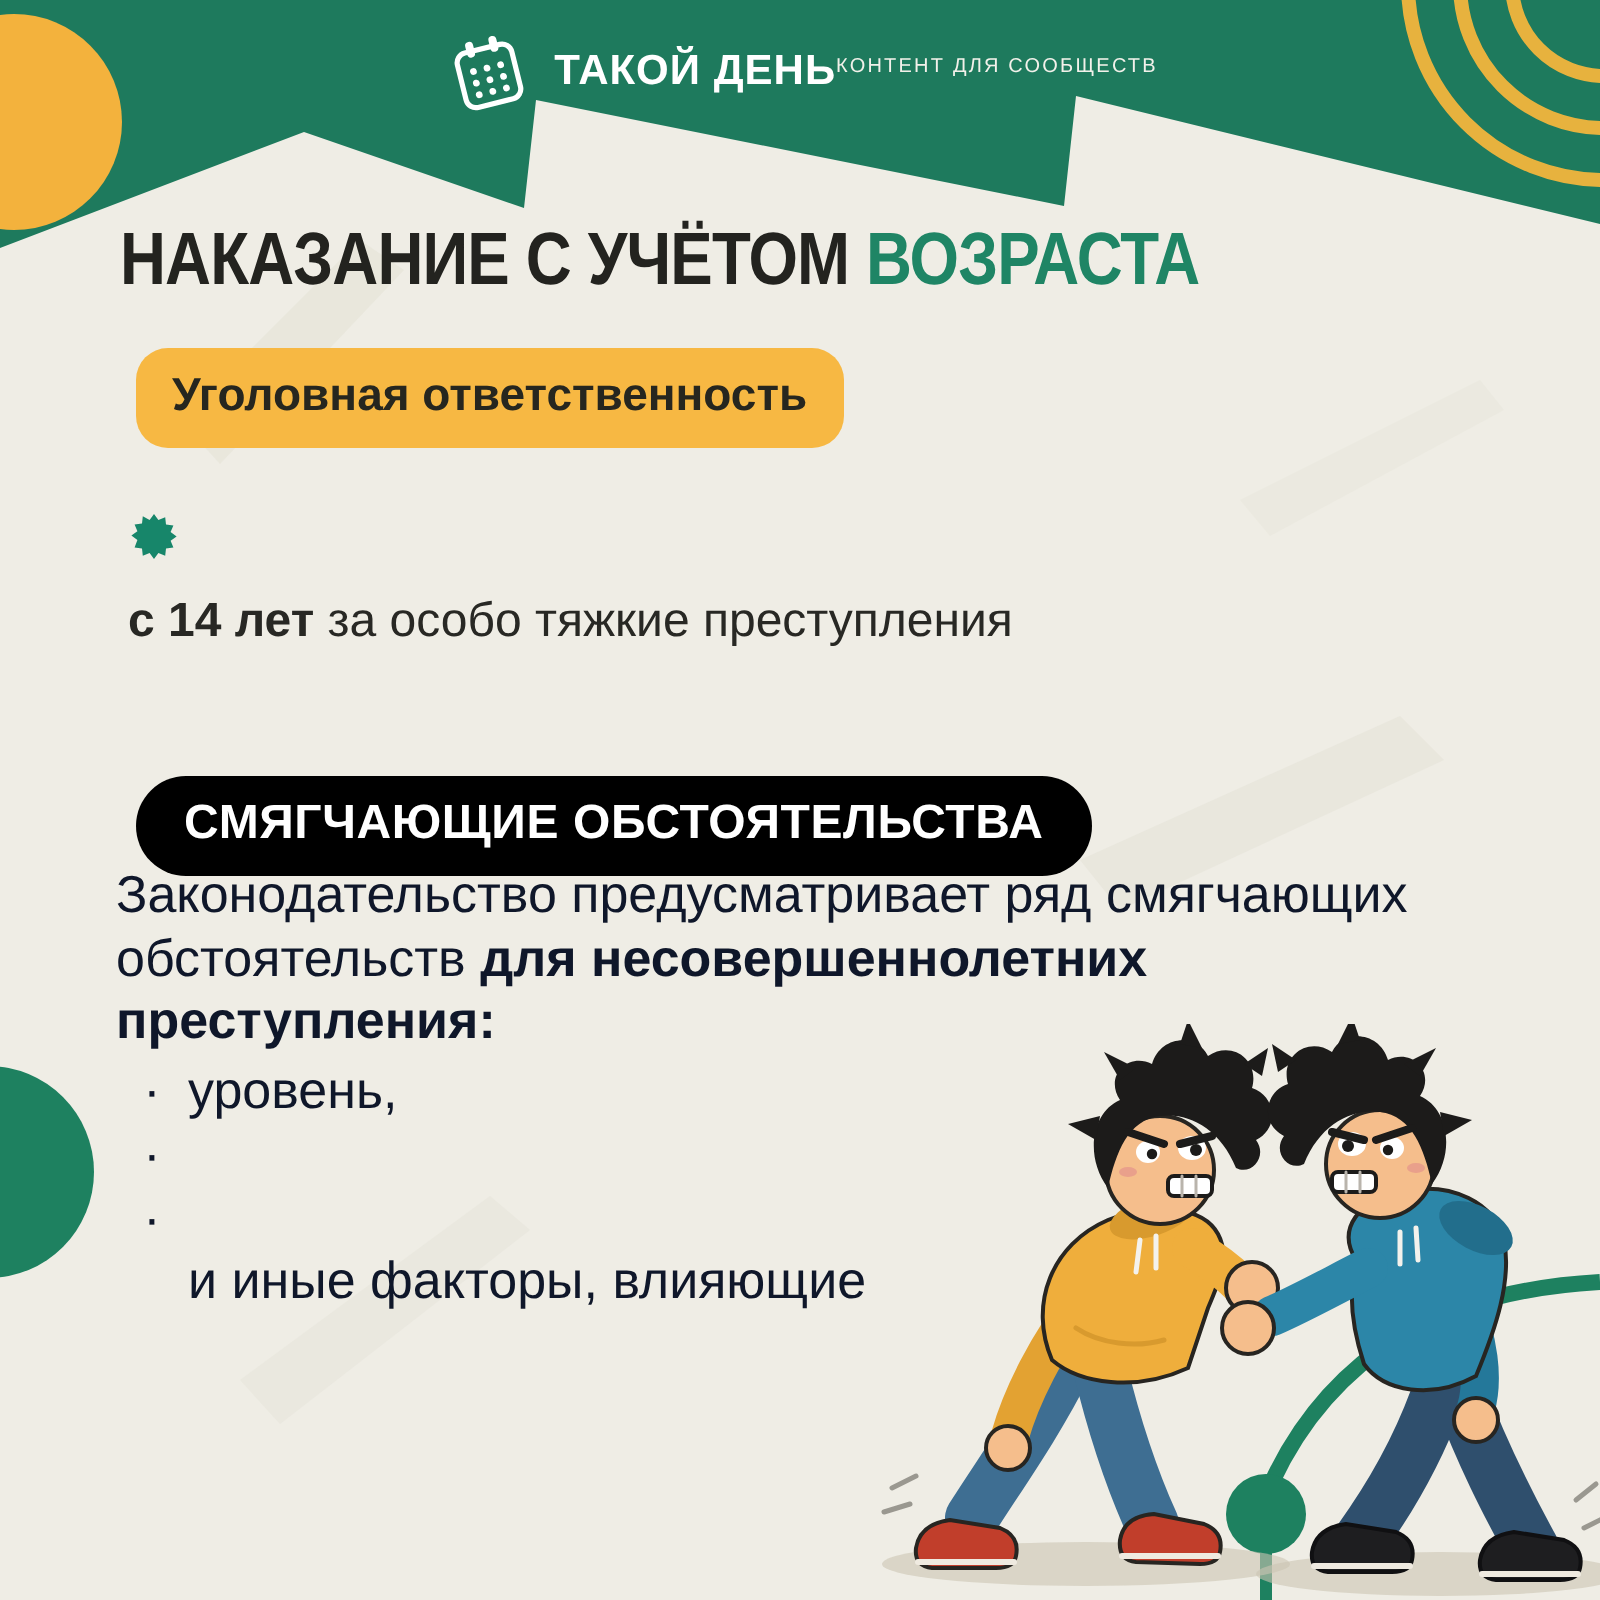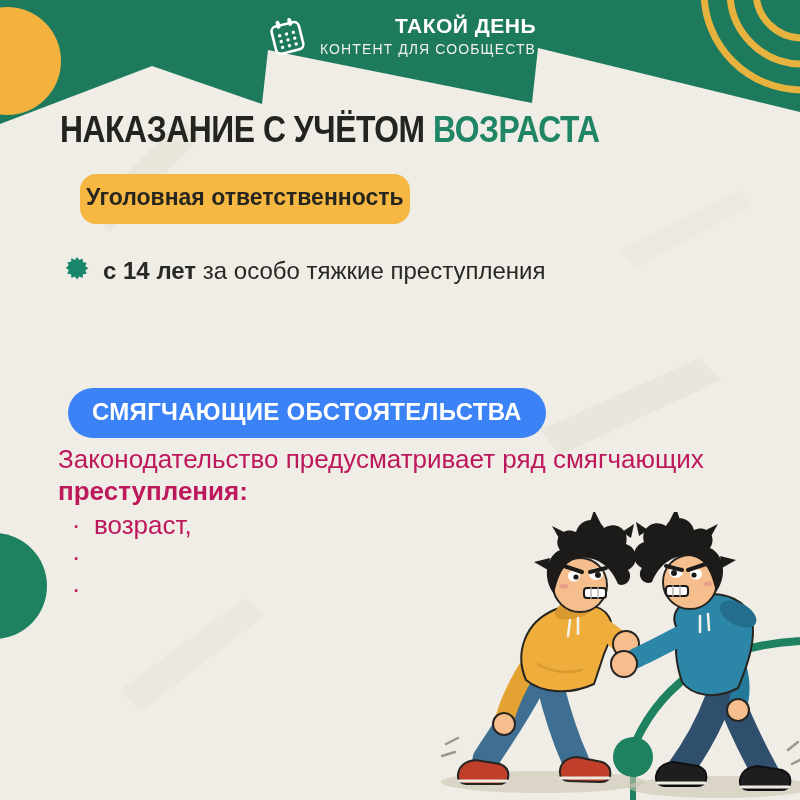--- a/index.html
+++ b/index.html
@@ -3,48 +3,48 @@
 <meta charset="utf-8">
 <style>
   html,body{margin:0;padding:0;background:#cfcfcf;}
   #poster{position:relative;width:800px;height:800px;background:#EFEDE5;overflow:hidden;
           font-family:"Liberation Sans",sans-serif;color:#26261F;}
   #bg-decor{position:absolute;left:0;top:0;width:800px;height:800px;}
 
   
   .logo{position:absolute;top:13px;left:0;right:0;display:flex;justify-content:center;align-items:center;gap:10px;}
   .logo-icon{width:46px;height:46px;transform:rotate(-14deg);}
-  .logo-text{display:flex;flex-direction:column;align-items:flex-end;}
+  .logo-text{display:flex;}
   .logo-title{color:#FFFFFF;font-weight:bold;font-size:21px;letter-spacing:.5px;line-height:1.05;}
-  .logo-sub{color:#F2F1EA;font-size:14px;letter-spacing:1.1px;margin-top:3px;}
+  .logo-sub{color:#F2F1EA;font-size:10px;letter-spacing:1.1px;margin-top:3px;}
 
   
   .page-title{position:absolute;left:60px;top:109px;white-space:nowrap;font-weight:bold;
               font-size:37px;letter-spacing:-.5px;color:#23231F;
               transform:scaleX(.86);transform-origin:left top;}
   .page-title .hl{color:#1F8565;}
 
   
-  .intro-badge{position:absolute;left:80px;top:174px;background:#F7B843;border-radius:16px;
-               padding:9px 6px 11px;font-size:23px;font-weight:bold;line-height:1.3;
+  .intro-badge{position:absolute;left:68px;top:174px;background:#F7B843;border-radius:16px;
+               padding:9px 18px 11px;font-size:23px;font-weight:bold;line-height:1.3;
                color:#26261F;width:max-content;}
 
   
   .age-points{position:absolute;left:64px;top:256px;width:620px;}
-  .age-row{display:flex;gap:13px;margin-bottom:17px;font-size:24px;line-height:1.27;color:#282824;}
+  .age-row{display:flex;gap:13px;margin-bottom:17px;font-size:24px;line-height:1.27;color:#282824;flex-direction:column;}
   .age-row .star{flex:0 0 auto;margin-top:1px;}
   .age-row b{font-weight:bold;}
 
   
-  .section-badge{position:absolute;left:68px;top:388px;background:#3b82f6;color:#FFFFFF;
+  .section-badge{position:absolute;left:68px;top:388px;background:#000000;color:#FFFFFF;
                  font-weight:bold;font-size:24px;letter-spacing:.3px;padding:10px 24px 12px;
                  border-radius:28px;width:max-content;}
 
   
-  .paragraph{position:absolute;left:58px;top:444px;width:706px;font-size:26px;line-height:1.22;color:#be185d;}
+  .paragraph{position:absolute;left:58px;top:432px;width:706px;font-size:26px;line-height:1.22;color:#0f172a;}
   .paragraph b{font-weight:bold;}
   .mit-list{margin-top:3px;}
   .mit-item{display:flex;font-size:26px;line-height:1.22;}
   .mit-item .marker{flex:0 0 36px;text-align:center;}
 
   .illustration{position:absolute;left:438px;top:512px;}
 </style>
 </head>
 <body>
 
@@ -119,34 +119,36 @@
         <b>с 14 лет</b><span> за особо тяжкие преступления</span>
         <div></div>
       </div>
     </div>
   </div>
 
   <div class="section-badge">СМЯГЧАЮЩИЕ ОБСТОЯТЕЛЬСТВА</div>
 
   <div class="paragraph">
     <div>Законодательство предусматривает ряд смягчающих</div>
+    <div><span>обстоятельств </span><b>для несовершеннолетних</b></div>
     <div><b>преступления:</b></div>
     <div class="mit-list">
       <div class="mit-item">
         <span class="marker">·</span>
-        <span>возраст,</span>
+        <span>уровень,</span>
       </div>
       <div class="mit-item">
         <span class="marker">·</span>
       </div>
       <div class="mit-item">
         <span class="marker">·</span>
       </div>
       <div class="mit-item">
         <span class="marker"></span>
+        <span>и иные факторы, влияющие</span>
       </div>
       <div class="mit-item">
         <span class="marker"></span>
       </div>
     </div>
   </div>
 
   <svg class="illustration" width="364" height="288" viewBox="0 0 364 288">
 
     <ellipse cx="105" cy="270" rx="102" ry="11" fill="#CBC5B2" opacity=".6"></ellipse>

